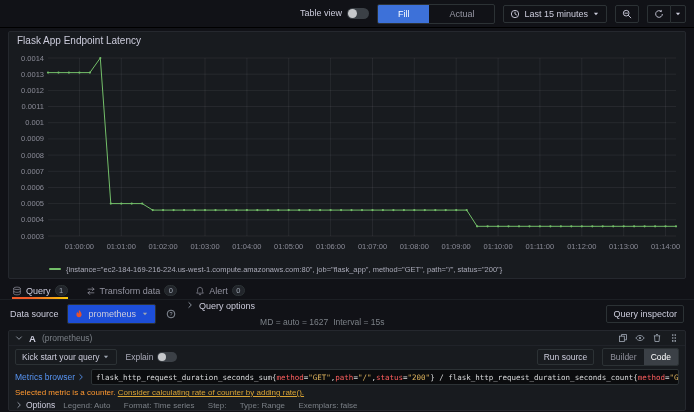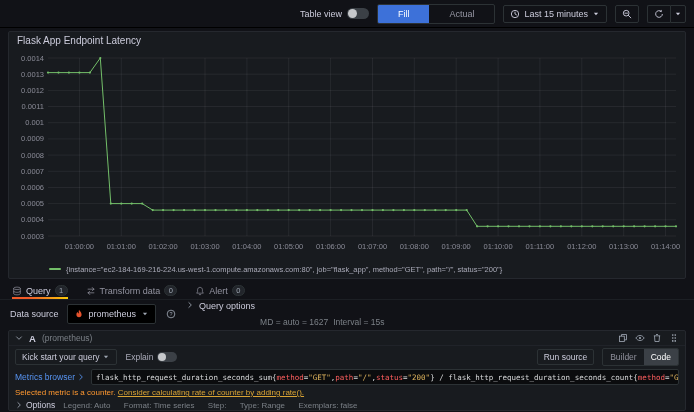--- a/index.html
+++ b/index.html
@@ -11,21 +11,21 @@
     font-size: 10px;
   }
   .ic { width: 10px; height: 10px; flex: 0 0 auto; }
   .ic-s { width: 8px; height: 8px; flex: 0 0 auto; }
 
   
   .topbar {
     height: 28px; display: flex; align-items: center; justify-content: flex-end;
     gap: 8px; padding: 0 8px; background: #111217; border-bottom: 1px solid #000;
   }
-  .tv-group { display: flex; align-items: center; gap: 5px; font-size: 9px; color: #ccccdc; }
+  .tv-group { display: flex; gap: 5px; font-size: 9px; color: #ccccdc; }
   .toggle { width: 22px; height: 11px; border-radius: 6px; background: #3b4046; position: relative; display: inline-block; cursor: pointer; }
   .toggle .knob { position: absolute; left: 1px; top: 1px; width: 9px; height: 9px; border-radius: 50%; background: #c7c9cc; }
   .toggle.sm { width: 20px; height: 10px; }
   .toggle.sm .knob { width: 8px; height: 8px; }
   .radio-group { display: flex; border: 1px solid #2c3235; border-radius: 2px; overflow: hidden; }
   .radio { height: 18px; padding: 0 20px; font-size: 9px; background: transparent; color: rgba(204,204,220,.7);
     border: none; font-family: inherit; cursor: pointer; }
   .radio.active { background: #3d71d9; color: #fff; }
   .btn {
     height: 18px; display: inline-flex; align-items: center; gap: 4px; padding: 0 6px;
@@ -54,21 +54,21 @@
   .tab.active { color: #ccccdc; }
   .tab.active::after { content: ""; position: absolute; left: 0; right: 0; bottom: 0; height: 2px;
     background: linear-gradient(90deg,#f05a28 30%,#fbca0a 99%); }
   .count { background: #22252b; border: 1px solid #2c3235; border-radius: 7px; min-width: 13px; height: 11px;
     line-height: 9px; text-align: center; font-size: 7.5px; color: #9fa7b3; padding: 0 3px; }
 
   
   .ds-row { height: 28px; display: flex; align-items: center; gap: 8px; padding: 0 10px; }
   .ds-label { font-size: 9px; color: #ccccdc; }
   .ds-select { display: flex; align-items: center; gap: 5px; height: 20px; padding: 0 6px;
-    background: #000000; border: 1px solid #2c3235; border-radius: 2px; font-size: 9px; cursor: pointer; justify-content: center; }
+    background: #1d4ed8; border: 1px solid #2c3235; border-radius: 2px; font-size: 9px; cursor: pointer; justify-content: center; }
   .icon-btn { background: none; border: none; color: #9fa7b3; cursor: pointer; display: inline-flex; align-items: center; padding: 0 2px; }
   .qo-toggle { display: flex; align-items: flex-start; gap: 5px; font-size: 9px; color: #ccccdc; cursor: pointer; }
   .qo-sum { color: #7b8087; font-size: 8.5px; white-space: pre; margin-top: 16px; }
   .spacer { flex: 1; }
 
   
   .qcard { margin: 2px 8px 0 8px; background: #181b1f; border: 1px solid #25282e; border-radius: 2px; }
   .qhead { height: 15px; display: flex; align-items: center; gap: 6px; padding: 0 6px; border-bottom: 1px solid #202329; }
   .ref-id { font-size: 9.5px; font-weight: bold; color: #ccccdc; }
   .ds-hint { font-size: 8.5px; color: #7b8087; }
@@ -373,20 +373,21 @@
   </button>
   <div class="qo-toggle">
     <svg class="ic-s" style="color:#9fa7b3">
         <use href="#i-chevr"></use>
       </svg>
     <span>Query options</span>
     <span class="qo-sum">MD = auto = 1627</span>
     <span class="qo-sum">Interval = 15s</span>
   </div>
   <div class="spacer"></div>
+  <button class="btn">Query inspector</button>
 </div>
 
 <div class="qcard">
   <div class="qhead">
     <svg class="ic-s" style="color:#9fa7b3">
         <use href="#i-chevd"></use>
       </svg>
     <span class="ref-id">A</span>
     <span class="ds-hint">(prometheus)</span>
     <div class="qhead-icons">

